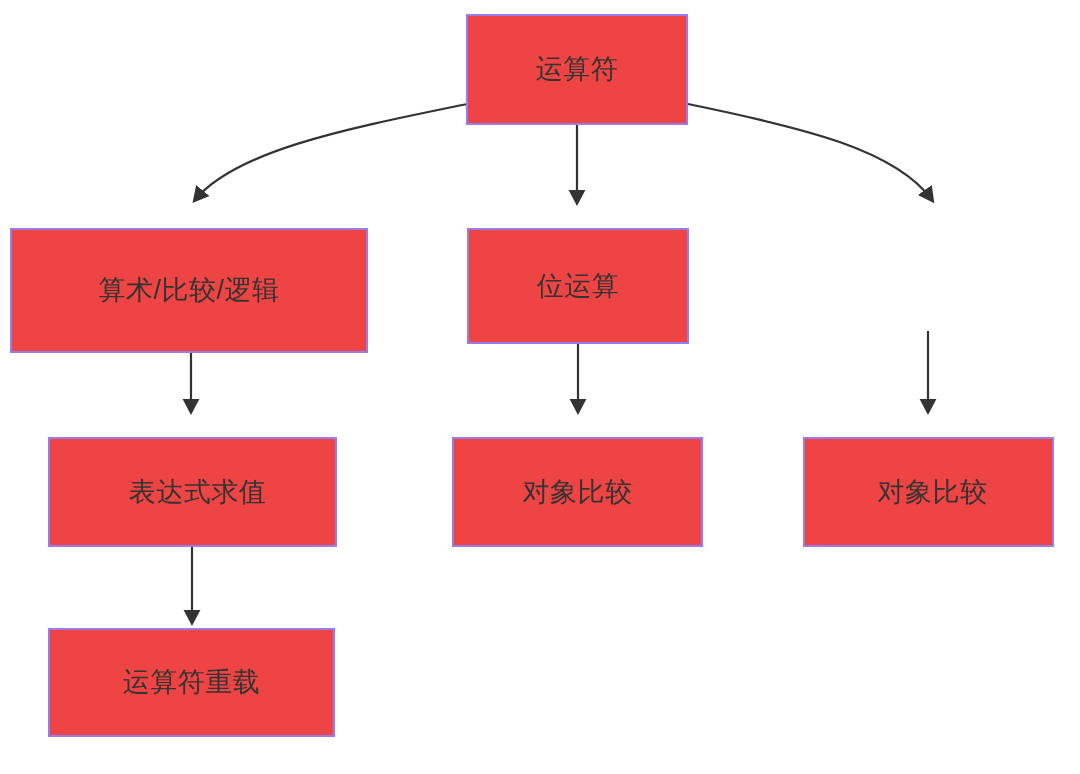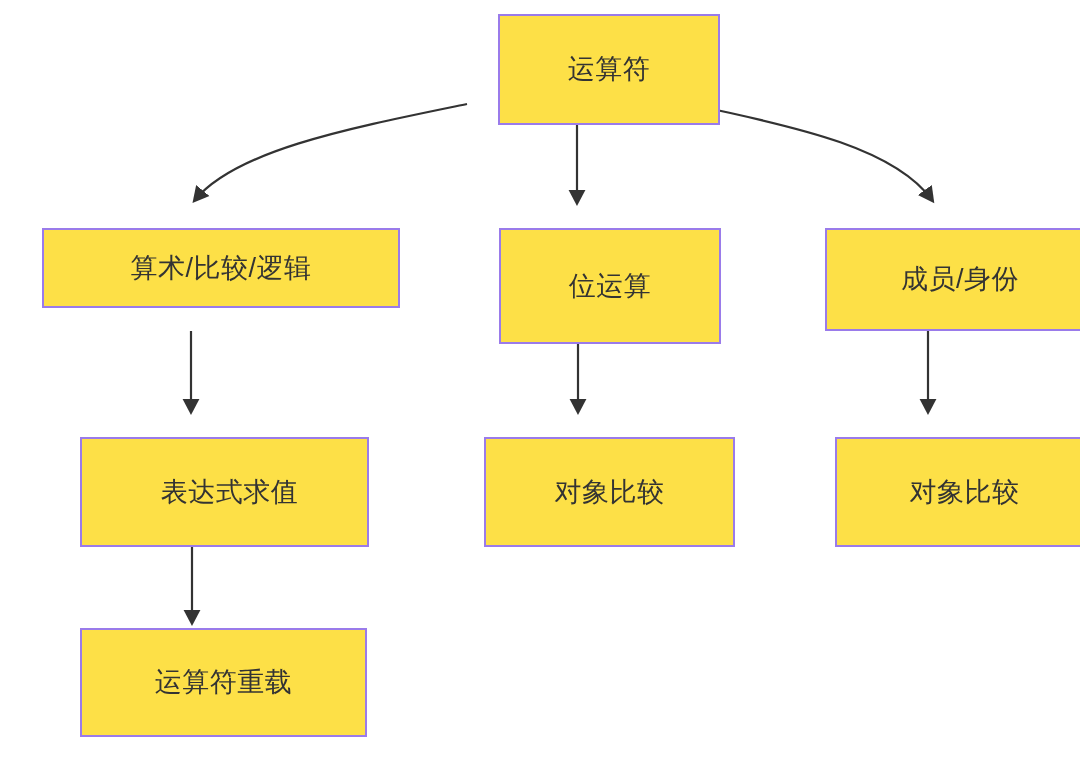--- a/index.html
+++ b/index.html
@@ -21,27 +21,26 @@
     position: absolute;
     left: 0;
     top: 0;
     width: 1080px;
     height: 774px;
     pointer-events: none;
   }
   .node {
     position: absolute;
     box-sizing: border-box;
-    background: #fde047;
+    background: #ef4444;
     border: 2px solid #9a7bea;
     display: flex;
     align-items: center;
     justify-content: center;
     z-index: 2;
-    margin-left: 32px;
   }
   .node-label {
     color: #333333;
     font-size: 27px;
     line-height: 1.2;
     letter-spacing: 0.5px;
     white-space: nowrap;
     text-align: center;
   }
 </style>
@@ -69,31 +68,28 @@
 
     <path d="M 928,331 L 928,411" fill="none" stroke="#333333" stroke-width="2.2" marker-end="url(#arrowhead)"></path>
 
     <path d="M 192,547 L 192,622" fill="none" stroke="#333333" stroke-width="2.2" marker-end="url(#arrowhead)"></path>
   </svg>
 
   <div class="node" style="left:466px; top:14px; width:222px; height:111px;">
     <span class="node-label">运算符</span>
   </div>
 
-  <div class="node" style="left:10px; top:228px; width:358px; height:80px;">
+  <div class="node" style="left:10px; top:228px; width:358px; height:125px;">
     <span class="node-label">算术/比较/逻辑</span>
   </div>
 
   <div class="node" style="left:467px; top:228px; width:222px; height:116px;">
     <span class="node-label">位运算</span>
   </div>
 
-  <div class="node" style="left:793px; top:228px; width:270px; height:103px;">
-    <span class="node-label">成员/身份</span>
-  </div>
 
   <div class="node" style="left:48px; top:437px; width:289px; height:110px;padding-left:10px;">
     <span class="node-label">表达式求值</span>
   </div>
 
   <div class="node" style="left:452px; top:437px; width:251px; height:110px;">
     <span class="node-label">对象比较</span>
   </div>
 
   <div class="node" style="left:803px; top:437px; width:251px; height:110px;padding-left:8px;">

